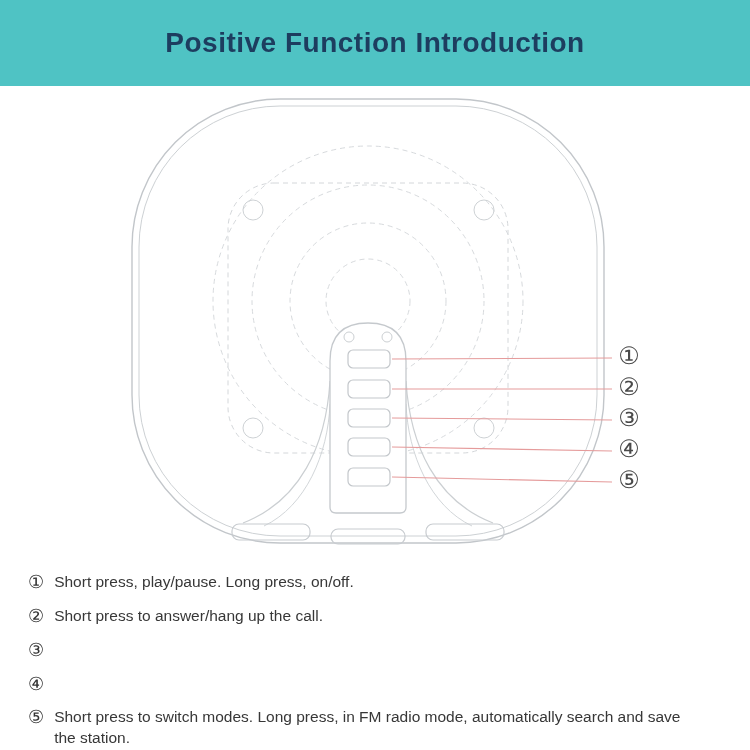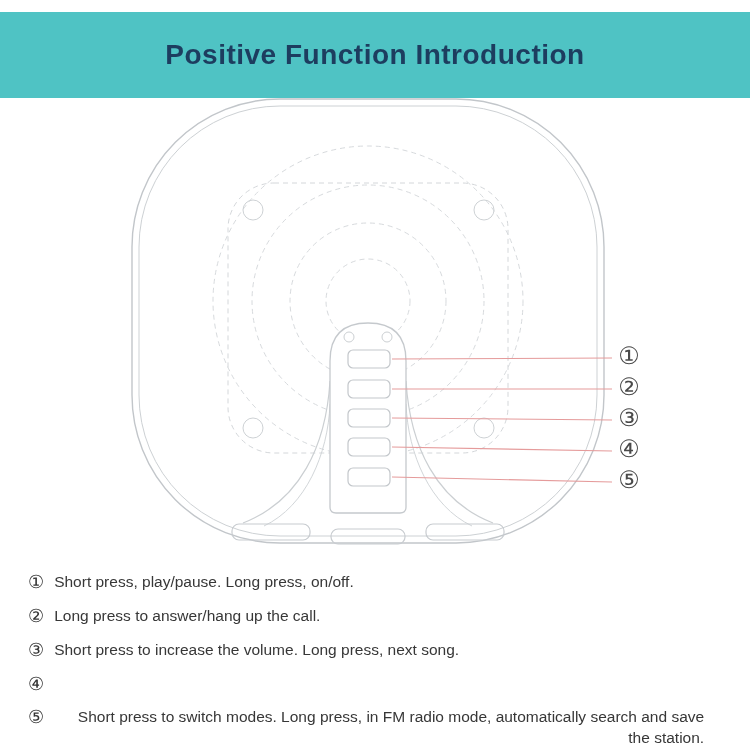--- a/index.html
+++ b/index.html
@@ -6,21 +6,21 @@
   html,body { width:750px; }
   body {
     font-family:"Liberation Sans", sans-serif;
     background:#ffffff;
     color:#3b3b3b;
   }
   .page { position:relative; width:750px; height:750px; background:#ffffff; overflow:hidden; }
 
   
   .banner {
-    position:absolute; top:12px; left:0; width:750px; height:86px;
+    position:absolute; top:0; left:0; width:750px; height:86px;
     background:#4fc3c4;
     display:flex; align-items:center; justify-content:center;
   }
   .banner h1 {
     font-size:28px; font-weight:bold; color:#1d3d5f; letter-spacing:0.5px;
   }
 
   
   .figure { position:absolute; top:86px; left:0; width:750px; height:480px; }
   .figure svg { position:absolute; top:0; left:0; }
@@ -37,21 +37,21 @@
     list-style:none;
   }
   .instructions li {
     display:flex; align-items:flex-start;
     margin-bottom:13px;
     font-size:15.5px; line-height:1.35; color:#373737;
   }
   .instructions .num {
     font-size:18px; line-height:1.15; margin-right:10px; color:#333333; flex:0 0 auto;
   }
-  .instructions .txt { max-width:650px;text-align:right; }
+  .instructions .txt { max-width:650px; }
 </style>
 </head>
 <body>
 
 <div class="page">
 
   <header class="banner">
     <h1>Positive Function Introduction</h1>
   </header>
 
@@ -106,25 +106,24 @@
     <span class="callout" style="top:382px; left:616px;">⑤</span>
   </div>
 
   <ul class="instructions">
     <li>
       <span class="num">①</span>
       <span class="txt">Short press, play/pause. Long press, on/off.</span>
     </li>
     <li>
       <span class="num">②</span>
-      <span class="txt">Long press to answer/hang up the call.</span>
+      <span class="txt">Short press to answer/hang up the call.</span>
     </li>
     <li>
       <span class="num">③</span>
-      <span class="txt">Short press to increase the volume. Long press, next song.</span>
     </li>
     <li>
       <span class="num">④</span>
     </li>
     <li>
       <span class="num">⑤</span>
       <span class="txt">Short press to switch modes. Long press, in FM radio mode, automatically search and save the station.</span>
     </li>
   </ul>
 

